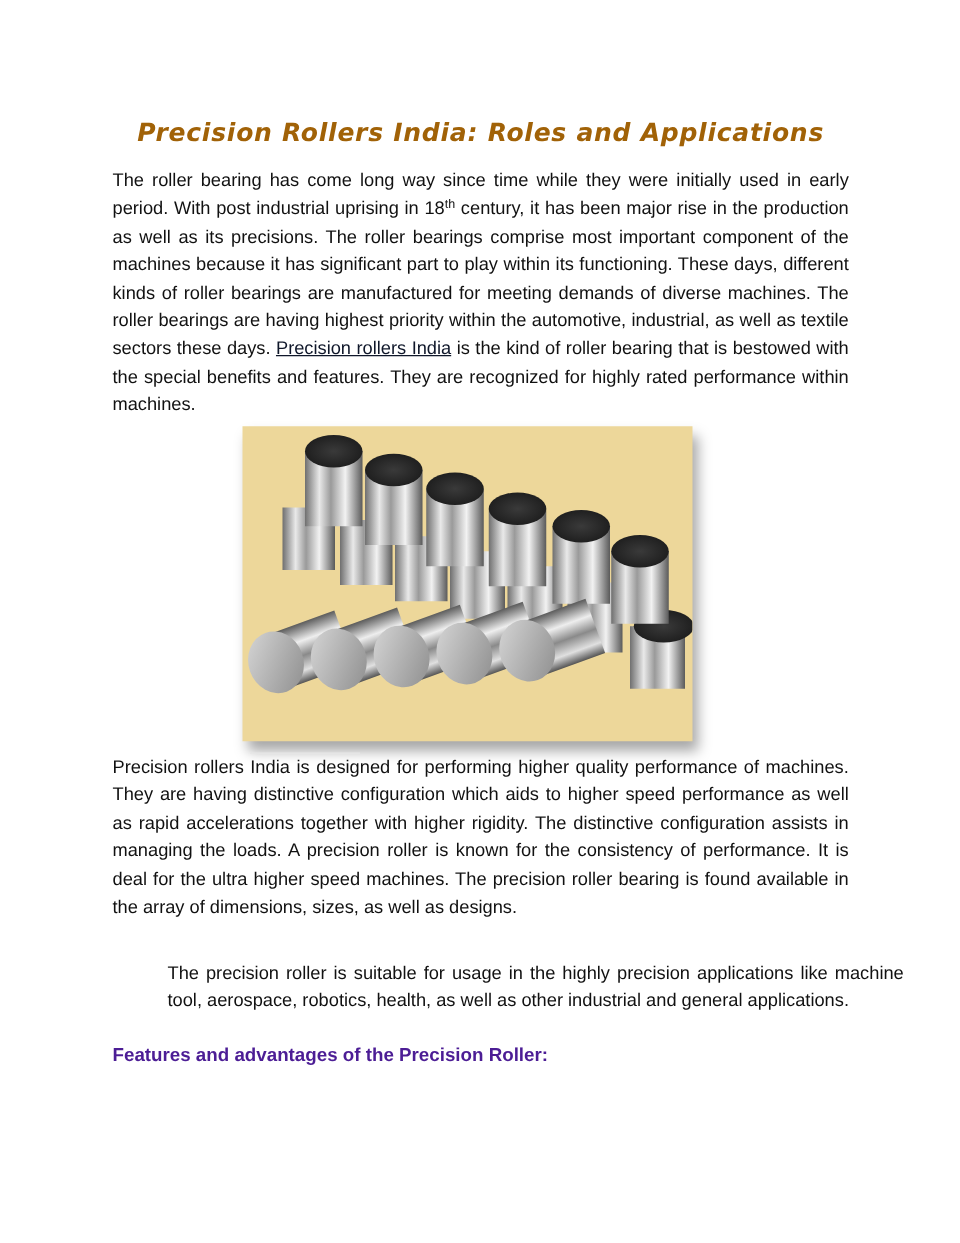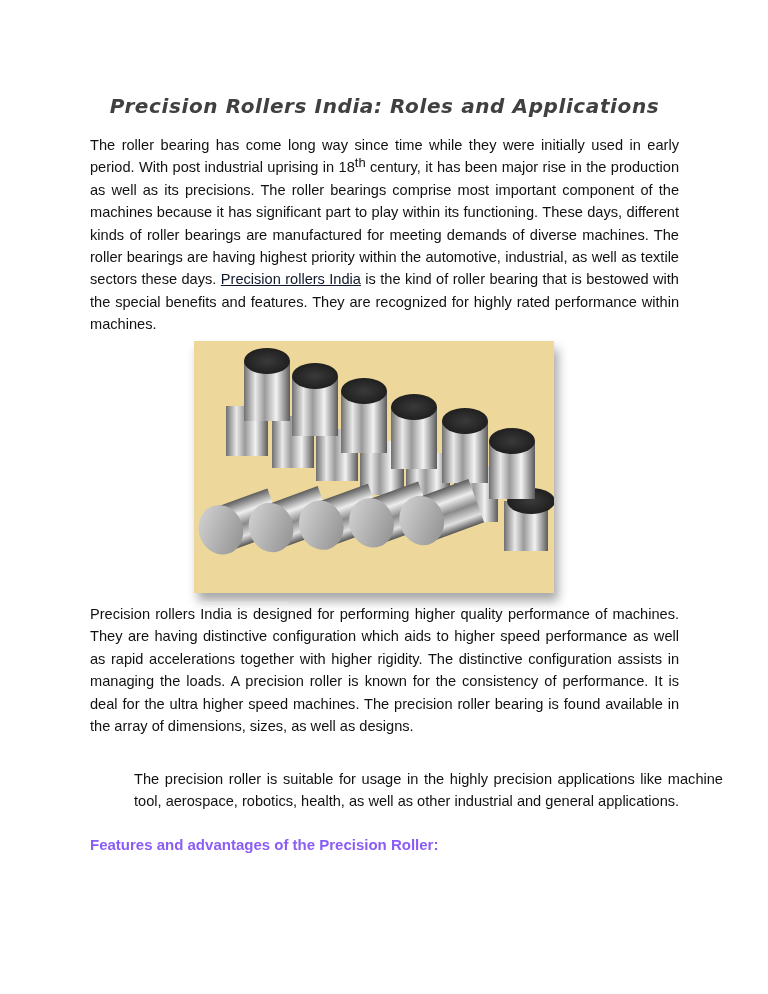--- a/index.html
+++ b/index.html
@@ -25,21 +25,21 @@
       position: absolute;
       left: 0;
       top: 92px;
       width: 589px;
       text-align: center;
       font-family: "DejaVu Sans", sans-serif;
       font-weight: bold;
       font-style: italic;
       font-size: 20px;
       letter-spacing: 0.6px;
-      color: #404040;
+      color: #a16207;
       margin: 0;
       line-height: 28px;
     }
     .para {
       position: absolute;
       left: 0;
       width: 589px;
       margin: 0;
       font-size: 14.6px;
       line-height: 22.4px;
@@ -49,25 +49,25 @@
     .p1 { top: 134px; }
     .p2 { top: 603px; }
     .p3 { top: 768px; margin-left: 44px; }
     .heading2 {
       position: absolute;
       left: 0;
       top: 834px;
       margin: 0;
       font-size: 15px;
       font-weight: bold;
-      color: #8b5cf6;
+      color: #4c1d95;
       line-height: 22px;
     }
     sup {
-      font-size: 13px;
+      font-size: 10px;
       line-height: 0;
       vertical-align: 5px;
     }
     a.link {
       color: #0f172a;
       text-decoration: underline;
     }
     .figure {
       position: absolute;
       left: 194px;

